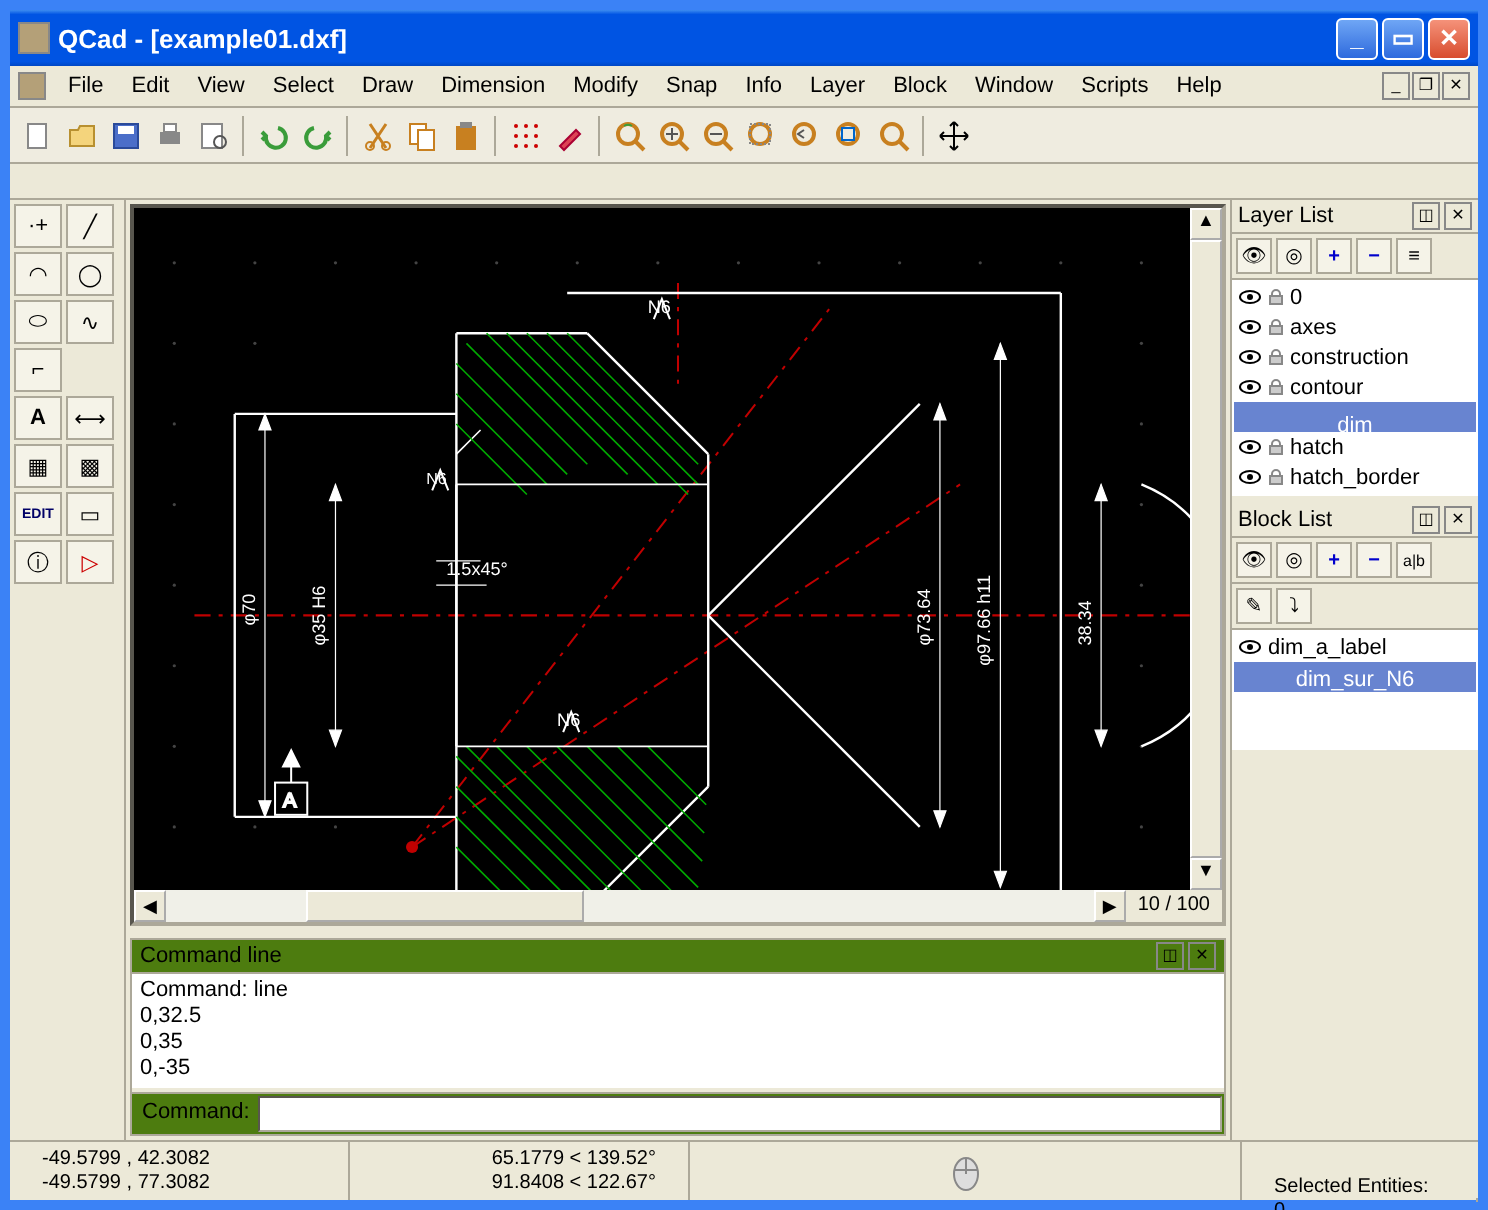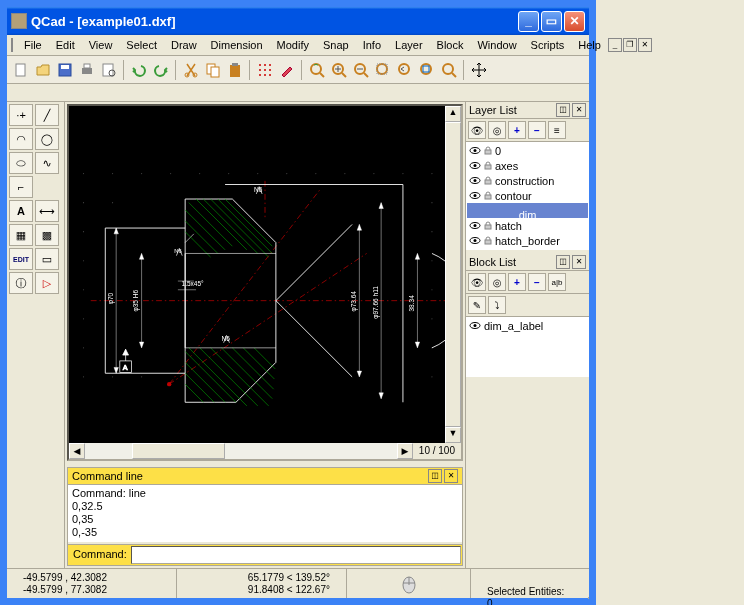--- a/index.html
+++ b/index.html
@@ -1,18 +1,18 @@
 <!DOCTYPE html>
 <html><head>
 <meta charset="utf-8">
 <style>
 * { box-sizing: border-box; margin: 0; padding: 0; }
 body { font-family: Tahoma, sans-serif; font-size: 11px; background: #ece9d8; overflow: hidden; }
 
-.window { width: 596px; height: 605px; border: 7px solid #3b82f6; display: flex; flex-direction: column; }
+.window { width: 744px; height: 605px; border: 5px solid #3b82f6; display: flex; flex-direction: column; }
 
 .titlebar { height: 28px; background: linear-gradient(to bottom, #3c8cf0 0%, #0054e3 8%, #0054e3 92%, #0048c5 100%); display: flex; align-items: center; padding: 0 4px; color: white; }
 .titlebar .icon { width: 16px; height: 16px; background: #b4a078; margin-right: 4px; border: 1px solid #888; }
 .titlebar .title { flex: 1; font-weight: bold; font-size: 13px; }
 .titlebar .winbtn { width: 21px; height: 21px; margin-left: 2px; border-radius: 3px; border: 1px solid #fff; display: flex; align-items: center; justify-content: center; font-weight: bold; font-size: 12px; color: white; }
 .winbtn.min, .winbtn.max { background: linear-gradient(to bottom, #6fa6f5, #2e6add); }
 .winbtn.close { background: linear-gradient(to bottom, #f5927a, #d84d2e); }
 
 .menubar { height: 21px; background: #ece9d8; display: flex; align-items: center; padding: 0 4px; border-bottom: 1px solid #aca899; }
 .menubar .mitem { padding: 2px 7px; cursor: default; }
@@ -37,21 +37,21 @@
 .zoomind { position: absolute; bottom: 0; right: 18px; color: #fff; font-size: 10px; }
 .hscroll { position: absolute; bottom: 0; left: 0; right: 0; height: 16px; background: #ece9d8; display: flex; }
 .hscroll .sbtn { width: 16px; background: #ece9d8; border: 1px outset #fff; text-align: center; font-size: 9px; line-height: 14px; }
 .hscroll .track { flex: 1; background: #f0f0e8; position: relative; }
 .hscroll .thumb { position: absolute; left: 15%; width: 30%; top: 0; bottom: 0; background: #ece9d8; border: 1px outset #fff; }
 .vscroll { position: absolute; top: 0; right: 0; bottom: 16px; width: 16px; background: #ece9d8; display: flex; flex-direction: column; }
 .vscroll .sbtn { height: 16px; background: #ece9d8; border: 1px outset #fff; text-align: center; font-size: 9px; }
 .vscroll .track { flex: 1; background: #f0f0e8; position: relative; }
 .vscroll .thumb { position: absolute; top: 0; height: 100%; left: 0; right: 0; background: #ece9d8; border: 1px outset #fff; }
 
-.cmdpanel { margin: 4px 2px 2px 2px; border: 1px solid #aca899; background: #fde047; }
+.cmdpanel { margin: 4px 2px 2px 2px; border: 1px solid #aca899; background: #4d7c0f; }
 .cmdhdr { display: flex; align-items: center; padding: 1px 4px; border-bottom: 1px solid #aca899; }
 .cmdhdr .title { flex: 1; }
 .pinbtn { width: 14px; height: 14px; border: 1px solid #888; margin-left: 2px; text-align: center; font-size: 8px; line-height: 12px; }
 .cmdhist { background: #fff; padding: 2px 4px; height: 56px; font-size: 11px; line-height: 13px; }
 .cmdhist div { white-space: pre; }
 .cmdresize { height: 4px; background: #ece9d8; cursor: ns-resize; border-top: 1px solid #fff; border-bottom: 1px solid #aca899; }
 .cmdinput { display: flex; padding: 1px; }
 .cmdlabel { padding: 2px 4px; }
 .cmdfield { flex: 1; border: 1px inset #aca899; background: #fff; padding: 1px 2px; height: 18px; }
 
@@ -579,20 +579,27 @@
           <div class="pbtn">⤵</div>
         </div>
         <div class="plist" style="flex:1;min-height:60px">
           <div class="pitem">
               <svg class="eyeico" viewBox="0 0 12 9">
                 <ellipse cx="6" cy="4.5" rx="5" ry="3" fill="none" stroke="#000"></ellipse>
                 <circle cx="6" cy="4.5" r="1.5" fill="#000"></circle>
               </svg>
               <span>dim_a_label</span>
             </div>
+          <div class="pitem sel">
+              <svg class="eyeico" viewBox="0 0 12 9">
+                <ellipse cx="6" cy="4.5" rx="5" ry="3" fill="none" stroke="#000"></ellipse>
+                <circle cx="6" cy="4.5" r="1.5" fill="#000"></circle>
+              </svg>
+              <span>dim_sur_N6</span>
+            </div>
         </div>
       </div>
     </div>
   </div>
 
   <div class="statusbar">
     <div class="sseg coords">
       <div>-49.5799 , 42.3082</div>
       <div>-49.5799 , 77.3082</div>
     </div>

